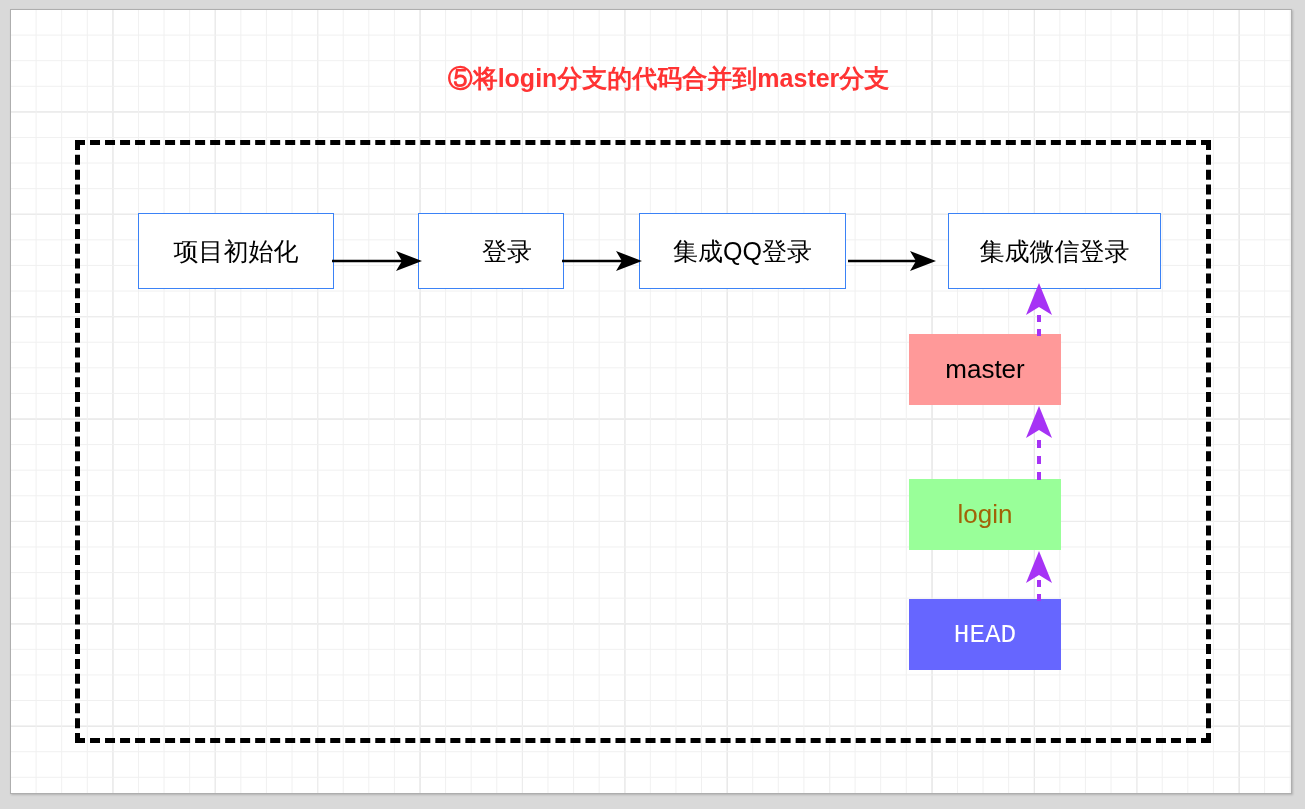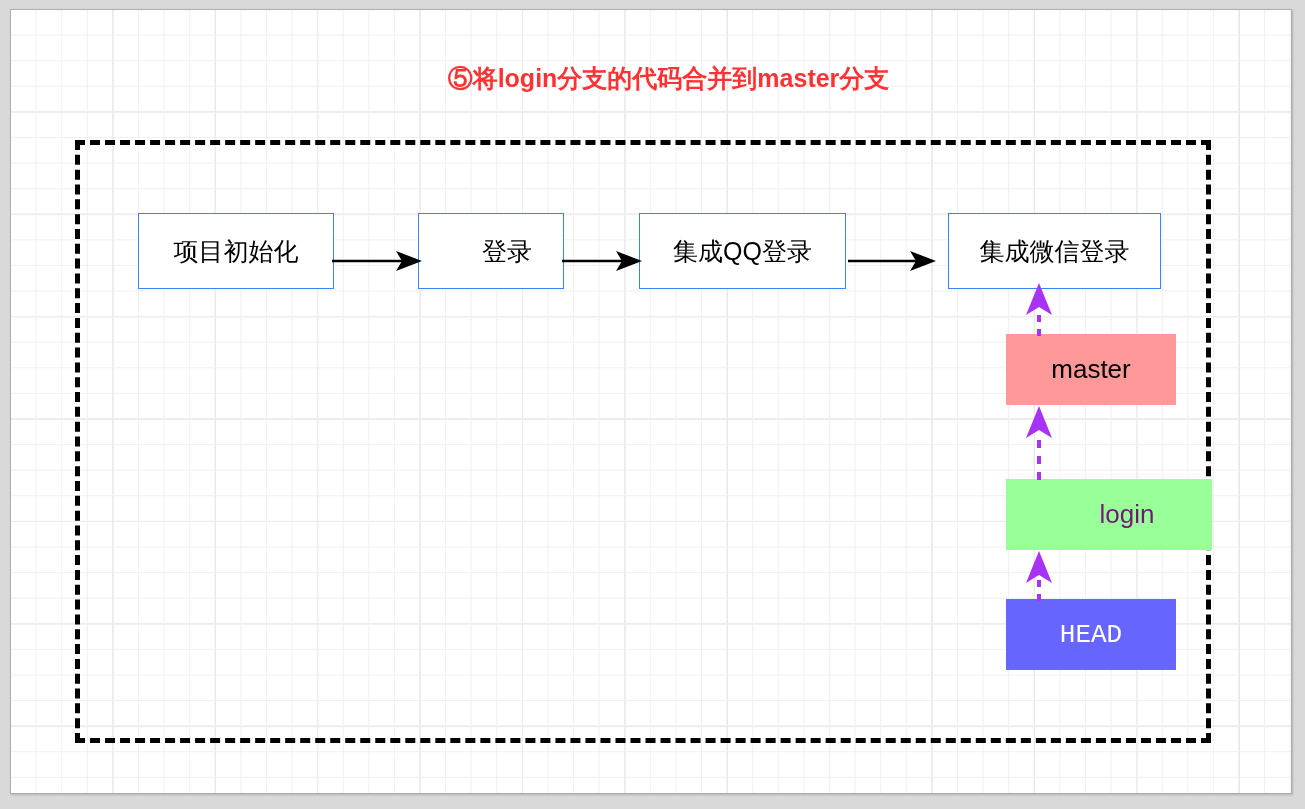--- a/index.html
+++ b/index.html
@@ -88,31 +88,31 @@
     top: 249px;
     height: 24px;
   }
   #arrow-init-login   { left: 332px; width: 90px; }
   #arrow-login-qq     { left: 562px; width: 80px; }
   #arrow-qq-wechat    { left: 848px; width: 88px; }
 
   
   .branch-box {
     position: absolute;
-    left: 1006px;
-    width: 170px;
+    left: 909px;
+    width: 152px;
     height: 71px;
     display: flex;
     align-items: center;
     justify-content: center;
     font-size: 26px;
     white-space: nowrap;
   }
   #box-master { top: 334px; background: #ff9999; color: #000000; }
-  #box-branch-login { top: 479px; background: #99ff99; color: #701a75; padding-left: 36px; }
+  #box-branch-login { top: 479px; background: #99ff99; color: #a16207; }
   #box-head   { top: 599px; background: #6666ff; color: #ffffff; font-family: Liberation Mono, monospace; }
 
   
   .v-arrow {
     position: absolute;
     left: 1019px;
     width: 40px;
   }
   #varrow-master-wechat { top: 283px; height: 53px; }
   #varrow-login-master  { top: 406px; height: 74px; }

